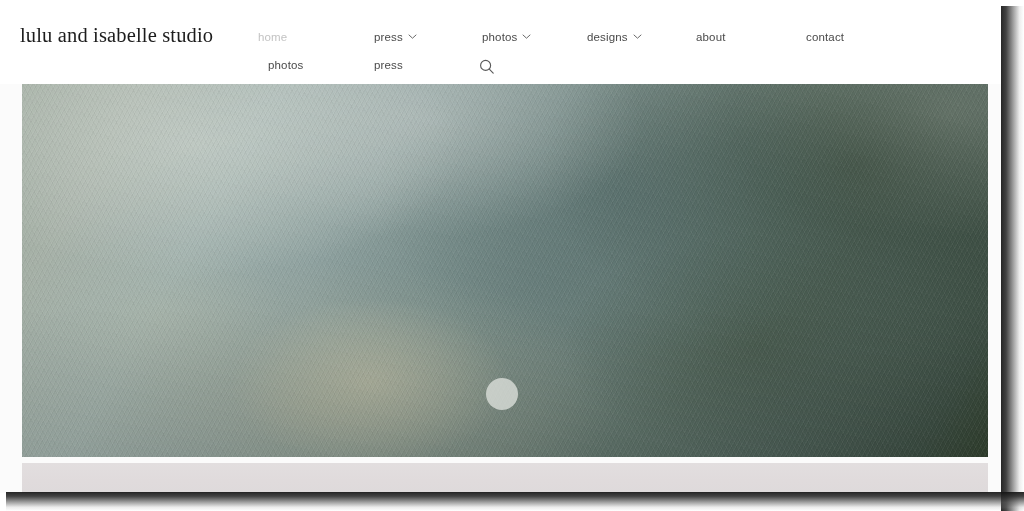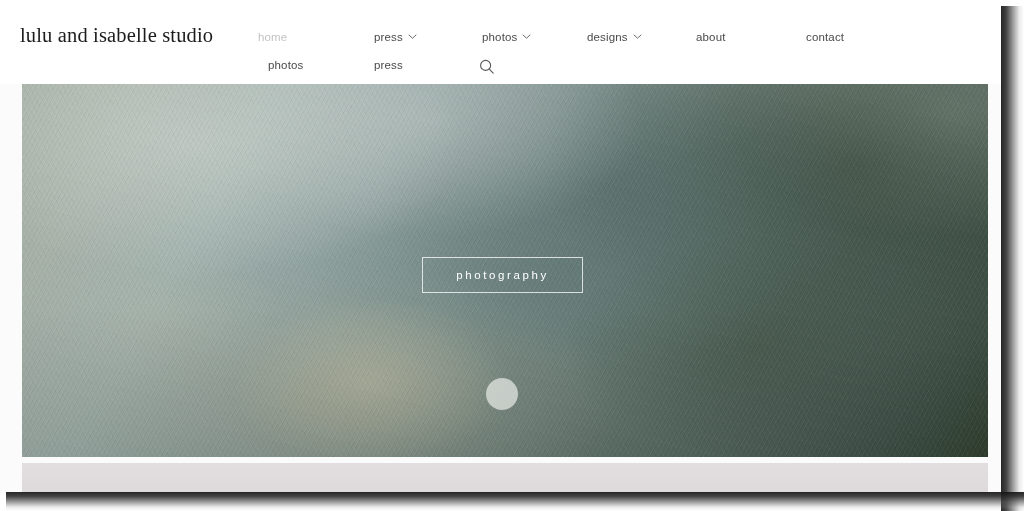--- a/index.html
+++ b/index.html
@@ -295,23 +295,20 @@
 
   <div id="page-left-gutter"></div>
   <div id="page-right-gutter"></div>
 
   <section id="hero">
     <div class="hero-layer" id="hero-base"></div>
     <div class="hero-layer" id="hero-blobs"></div>
     <div class="hero-layer" id="hero-sheen"></div>
     <div class="hero-layer" id="hero-grain"></div>
 
-    <div id="hero-cta">
-      <span id="hero-cta-label">photography</span>
-    </div>
 
     <div id="hero-scroll-dot"></div>
   </section>
 
   <div id="hero-gap"></div>
 
   <section id="next-section"></section>
 
 </div>
 

